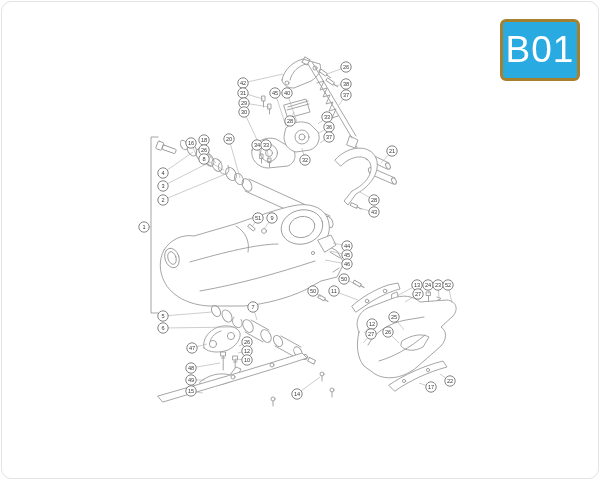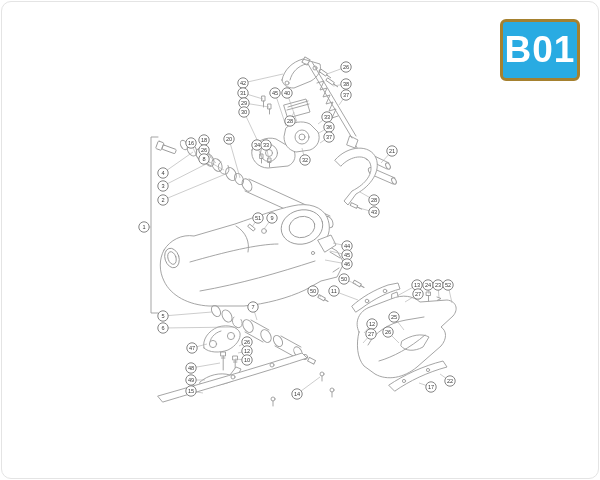--- a/index.html
+++ b/index.html
@@ -6,21 +6,21 @@
   body{width:600px;height:480px;position:relative;overflow:hidden;
        font-family:"Liberation Sans",sans-serif;}
   .frame{position:absolute;inset:1px;border:1px solid #e4e4e4;border-radius:10px;pointer-events:none;}
   .canvas{position:absolute;inset:0;}
   svg{position:absolute;left:0;top:0;}
   svg text{font-family:"Liberation Sans",sans-serif;}
   .code-badge{
     position:absolute;left:500px;top:19px;width:80px;height:62px;
     box-sizing:border-box;border:3px solid #a5812f;border-radius:6px;
     background:#29abe2;color:#fff;display:flex;align-items:center;justify-content:center;
-    font-size:37px;font-weight:bold;letter-spacing:1px;
+    font-size:37px;font-weight:normal;letter-spacing:1px;
   }
 </style>
 </head>
 <body>
 
 <div class="frame"></div>
 
 <div class="canvas">
 <svg width="600" height="480" viewBox="0 0 600 480">
 

